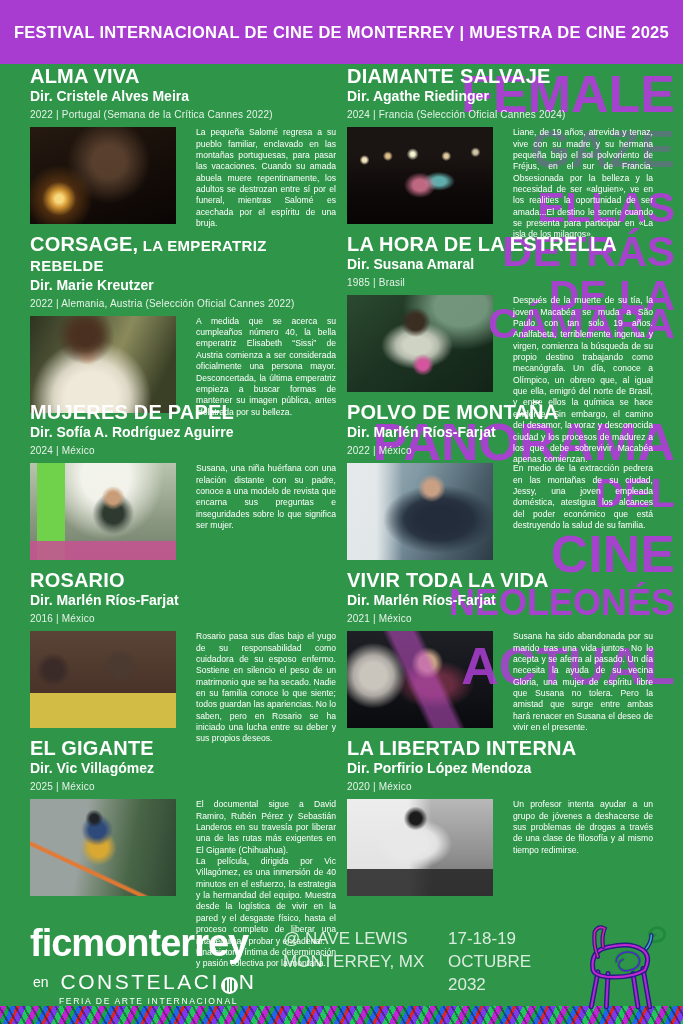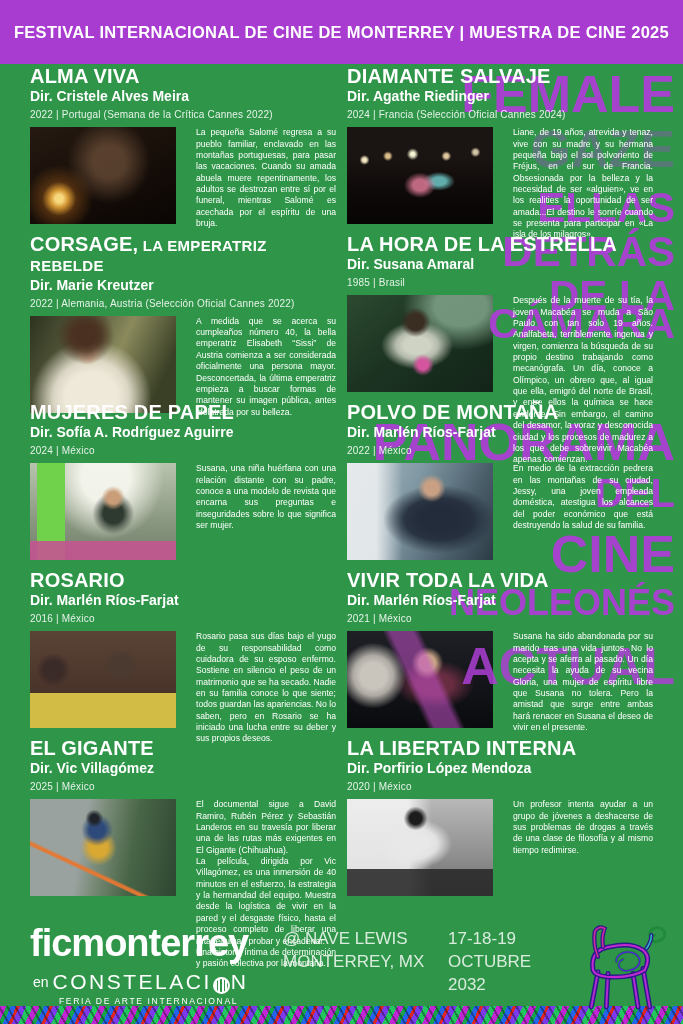--- a/index.html
+++ b/index.html
@@ -131,21 +131,21 @@
     linear-gradient(100deg, #9aa2a0 0 36%, #798b77 48%, #4a6648 68%, #2c4630 100%); }
   .still-libertad { background:
     radial-gradient(circle at 47% 20%, #1c1c1c 0 6px, transparent 12px),
     radial-gradient(ellipse at 46% 46%, #e8e8e8 0 13px, rgba(232,232,232,.92) 23px, transparent 38px),
     linear-gradient(0deg, rgba(40,40,40,.88) 0 28%, transparent 28%),
     linear-gradient(90deg, rgba(250,250,250,.8) 18% 42%, transparent 58%),
     linear-gradient(#b8b8b8 0%, #8e8e8e 60%, #6a6a6a 100%); }
   
   .footer { position:absolute; left:0; right:0; top:920px; height:86px; z-index:10; color:#fff; }
   .brand { position:absolute; left:30px; top:2px; font-size:38px; font-weight:800; letter-spacing:-1px; }
-  .const-line { position:absolute; left:33px; top:50px; display:flex; align-items:center; gap:4px; }
+  .const-line { position:absolute; left:33px; top:50px; display:flex; align-items:center; gap:12px; }
   .const-en { font-size:14px; font-weight:400; }
   .const-name { font-size:21px; font-weight:400; letter-spacing:2.5px; display:flex; align-items:flex-end; }
   .ap-o { display:inline-block; width:13px; height:13px; border-radius:50%;
     border:2px solid #fff; margin:0 1px;
     background:repeating-linear-gradient(90deg,#fff 0 2px, #2F9649 2px 3.5px); }
   .const-feria { position:absolute; left:59px; top:76px; font-size:8.6px; letter-spacing:1.6px; font-weight:400; }
   .venue { position:absolute; left:283px; top:8px; font-size:17px; line-height:1.35; color:rgba(255,255,255,.82); font-weight:400; }
   .dates { position:absolute; left:448px; top:8px; font-size:17px; line-height:1.35; color:rgba(255,255,255,.82); font-weight:400; }
   
   .goat { position:absolute; right:10px; bottom:8px; width:100px; height:100px; z-index:12; }

